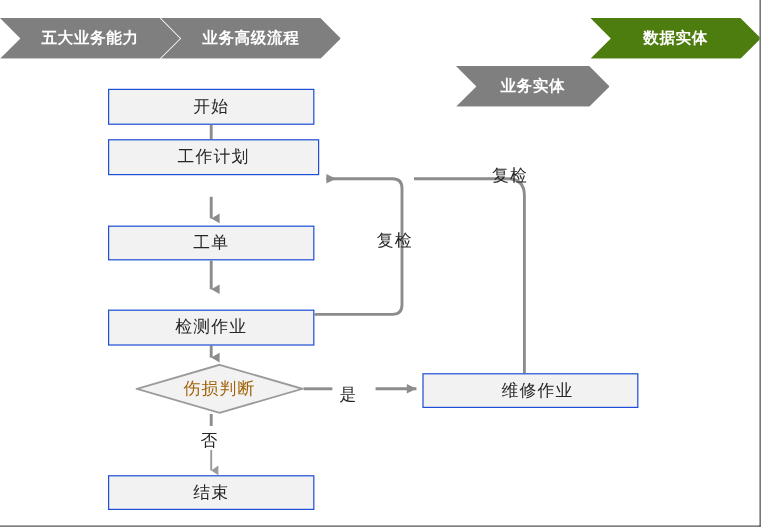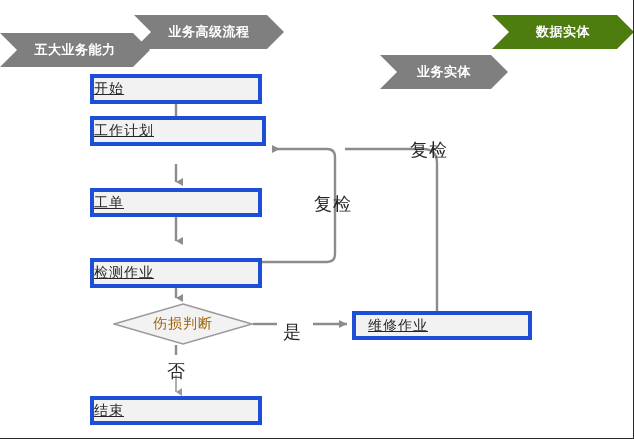--- a/index.html
+++ b/index.html
@@ -42,29 +42,29 @@
     letter-spacing: 0.5px;
     white-space: nowrap;
     clip-path: polygon(0 0, calc(100% - 17px) 0, 100% 50%, calc(100% - 17px) 100%, 0 100%, 17px 50%);
   }
   .chev .chev-label { pointer-events: none; }
 
   
   .node {
     position: absolute;
     background: #f2f2f2;
-    border: 4px solid #1d4ed8;
+    border: 1px solid #1d4ed8;
     box-sizing: border-box;
     display: flex;
     align-items: center;
+    justify-content: center;
     color: #262626;
     font-size: 14px;
     letter-spacing: 1px;
     white-space: nowrap;
-    text-decoration: underline;
   }
 
   .diamond-wrap {
     position: absolute;
     display: flex;
     align-items: center;
     justify-content: center;
   }
   .diamond-wrap svg {
     position: absolute;
@@ -86,32 +86,32 @@
     top: 0;
     width: 634px;
     height: 439px;
     pointer-events: none;
   }
 
   
   .edge-label {
     position: absolute;
     color: #262626;
-    font-size: 18px;
+    font-size: 14px;
     letter-spacing: 1px;
     white-space: nowrap;
   }
 </style>
 </head>
 <body>
 
 <div id="screen">
 
   <div id="breadcrumb">
-    <div class="chev" style="left: 0px; width: 150px; background: rgb(127, 127, 127); z-index: 5; margin-top: 18px;">
+    <div class="chev" style="left: 0px; width: 150px; background: rgb(127, 127, 127); z-index: 5;">
       <span class="chev-label">五大业务能力</span>
     </div>
     <div class="chev" style="left: 134px; width: 150px; background: rgb(127, 127, 127); z-index: 4;">
       <span class="chev-label">业务高级流程</span>
     </div>
     <div class="chev" style="left: 380px; width: 128px; background: rgb(127, 127, 127); z-index: 2; margin-top: 40px;">
       <span class="chev-label">业务实体</span>
     </div>
     <div class="chev" style="left: 492px; width: 142px; background: #4d7c0f; z-index: 1;">
       <span class="chev-label">数据实体</span>

